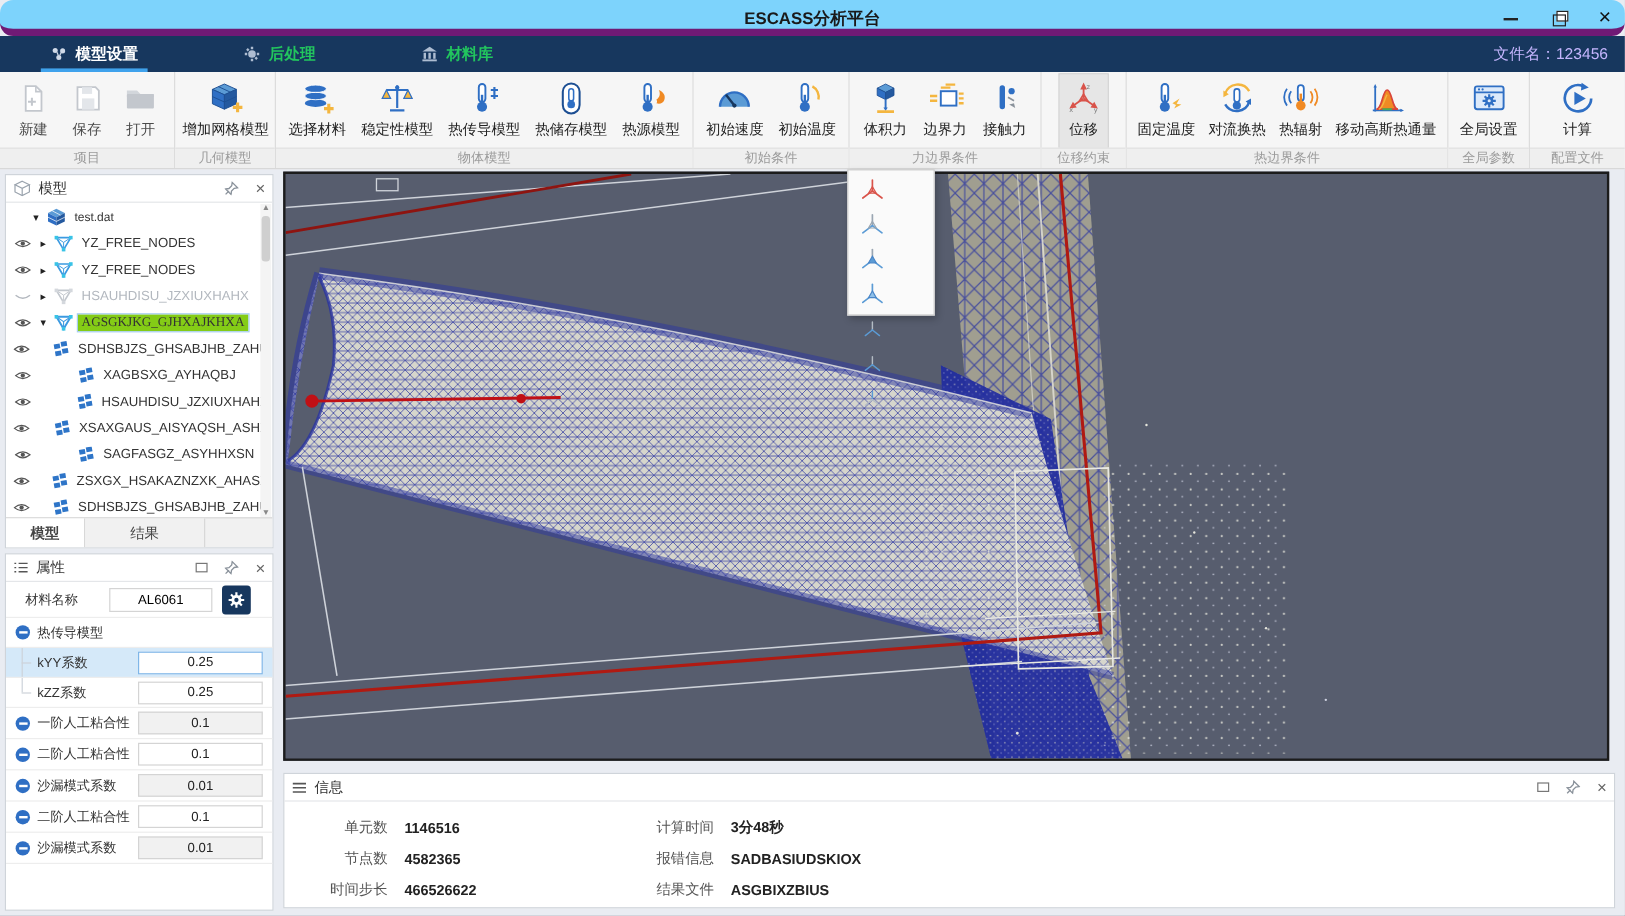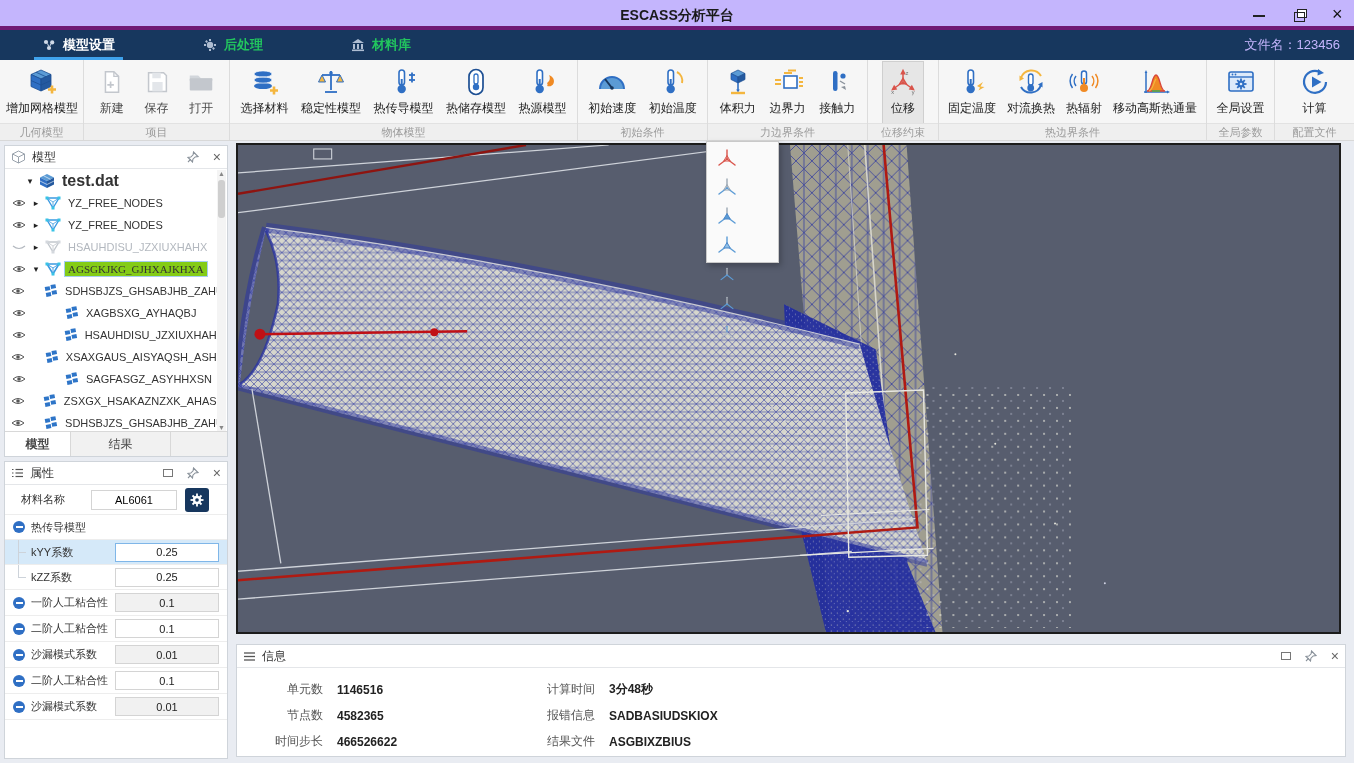--- a/index.html
+++ b/index.html
@@ -2,21 +2,21 @@
 <html><head>
 <meta charset="utf-8">
 <style>
   * { margin:0; padding:0; box-sizing:border-box; }
   html,body { width:1354px; height:763px; overflow:hidden;
     font-family:"Liberation Sans","DejaVu Sans",sans-serif; font-size:12px; color:#333;
     background:#e9ecf2; }
   .abs { position:absolute; }
 
   
-  #titlebar { left:0; top:0; width:1354px; height:30px; background:#c4b5fd; border-bottom:4px solid #701a75; }
+  #titlebar { left:0; top:0; width:1354px; height:30px; background:#7dd3fc; border-bottom:6px solid #701a75;border-radius:11px; }
   #title { position:absolute; left:0; right:0; top:0; height:30px; line-height:30px; text-align:center;
            font-size:14px; font-weight:bold; color:#1a1a1a; }
   .wctrls { position:absolute; right:8px; top:0; height:30px; display:flex; align-items:center; gap:26px; }
   .wbtn { width:14px; height:14px; position:relative; cursor:default; }
   .wbtn.min::after{ content:""; position:absolute; left:1px; top:7px; width:12px; height:1.6px; background:#222;}
   .wbtn.max::after{ content:""; position:absolute; left:2px; top:4px; width:9px; height:8px; border:1.4px solid #222;}
   .wbtn.max::before{ content:""; position:absolute; left:5px; top:1px; width:8px; height:7px; border:1.4px solid #222; background:#fff;}
   .wbtn.cls::after{ content:"×"; position:absolute; left:0; top:-4px; font-size:18px; color:#111;}
 
   
@@ -49,21 +49,21 @@
   .xglyph { font-size:14px; color:#666; line-height:1; }
   .maxglyph { width:10px; height:8px; border:1.3px solid #777; }
 
   
   #tree-panel { left:4px; top:145px; width:224px; height:312px; }
   #tree-list { position:absolute; left:0; top:24px; right:0; bottom:25px; overflow:hidden; }
   .trow { height:22px; display:flex; align-items:center; gap:4px; padding-left:6px; cursor:default; white-space:nowrap; }
   .trow .eye { width:16px; display:flex; justify-content:center; }
   .trow .exp { width:10px; font-size:9px; color:#222; text-align:center; }
   .trow .nlabel { font-size:11px; color:#333; padding:1px 3px; }
-  .trow.root .nlabel { font-weight:bold; font-size:16px; }
+  .trow.root .nlabel { font-weight:normal; font-size:10px; }
   .trow.gray .nlabel { color:#b3b8bf; }
   .trow.sel .nlabel { background:#84cc16; outline:1px solid #a6cdef;font-family:Liberation Serif, serif; }
   .indent1 { width:10px; } .indent2 { width:30px; }
   #tree-scroll { position:absolute; right:1px; top:24px; bottom:25px; width:9px; background:#f4f4f4; }
   #tree-scroll .arr { position:absolute; left:0; width:9px; font-size:7px; color:#888; text-align:center; }
   #tree-thumb { position:absolute; left:1px; top:10px; width:7px; height:38px; background:#cfcfcf; border-radius:3px; }
   #tree-tabs { position:absolute; left:0; right:0; bottom:0; height:25px; background:#f1f1f1; border-top:1px solid #d8d8d8; display:flex; }
   .ttab { width:66px; border-right:1px solid #d8d8d8; display:flex; align-items:center; justify-content:center;
           font-size:12px; color:#444; background:#f1f1f1; cursor:default; }
   .ttab.active { background:#fff; font-weight:bold; }
@@ -172,75 +172,75 @@
           </g>
         </svg>
     </span>
     <span>材料库</span>
   </div>
   <div id="ribbon-file">文件名：123456</div>
 </div>
 
 <div id="toolbar" class="abs">
 
+  <div class="tb-group" style="width:146px">
+    <div class="tb-btns">
+      <div class="tb-btn disabled">
+        <span class="tb-ic">
+            <svg width="30" height="30" viewBox="0 0 32 30">
+              <path d="M9 4h9l5 5v17H9z" fill="#fff" stroke="#c3c7cd" stroke-width="1.6"></path>
+              <path d="M18 4v5h5" fill="none" stroke="#c3c7cd" stroke-width="1.4"></path>
+              <path d="M11 18h7M14.5 14.5v7" stroke="#c3c7cd" stroke-width="1.8"></path>
+            </svg>
+          </span>
+        <span class="tb-lbl">新建</span>
+      </div>
+      <div class="tb-btn disabled">
+        <span class="tb-ic">
+            <svg width="30" height="30" viewBox="0 0 32 30">
+              <path d="M7 5h16l3 3v17H7z" fill="#fff" stroke="#c3c7cd" stroke-width="1.6"></path>
+              <rect x="11" y="5" width="9" height="6" fill="#e3e6ea"></rect>
+              <rect x="11" y="15" width="11" height="10" fill="#e3e6ea"></rect>
+            </svg>
+          </span>
+        <span class="tb-lbl">保存</span>
+      </div>
+      <div class="tb-btn disabled">
+        <span class="tb-ic">
+            <svg width="30" height="30" viewBox="0 0 32 30">
+              <path d="M4 8h9l3 3h12v3H4z" fill="#d2d6db"></path>
+              <rect x="4" y="11" width="24" height="13" rx="1" fill="#c3c7cd"></rect>
+            </svg>
+          </span>
+        <span class="tb-lbl">打开</span>
+      </div>
+    </div>
+    <div class="tb-gname">项目</div>
+  </div>
+
   <div class="tb-group" style="width:84px">
     <div class="tb-btns">
       <div class="tb-btn">
         <span class="tb-ic">
             <svg width="32" height="30" viewBox="0 0 32 30">
               <g stroke="#1d4f93" stroke-width=".8">
                 <polygon points="15,3 25,7.5 15,12 5,7.5" fill="#5b9bd5"></polygon>
                 <polygon points="5,7.5 15,12 15,24 5,19.5" fill="#2f6fc4"></polygon>
                 <polygon points="25,7.5 15,12 15,24 25,19.5" fill="#24599f"></polygon>
                 <line x1="10" y1="5.2" x2="20" y2="9.8"></line>
                 <line x1="5" y1="13.5" x2="15" y2="18"></line>
                 <line x1="25" y1="13.5" x2="15" y2="18"></line>
               </g>
               <path d="M22 22.5h8M26 18.5v8" stroke="#f4b63f" stroke-width="2.6"></path>
             </svg>
           </span>
         <span class="tb-lbl">增加网格模型</span>
       </div>
     </div>
     <div class="tb-gname">几何模型</div>
-  </div>
-
-  <div class="tb-group" style="width:146px">
-    <div class="tb-btns">
-      <div class="tb-btn disabled">
-        <span class="tb-ic">
-            <svg width="30" height="30" viewBox="0 0 32 30">
-              <path d="M9 4h9l5 5v17H9z" fill="#fff" stroke="#c3c7cd" stroke-width="1.6"></path>
-              <path d="M18 4v5h5" fill="none" stroke="#c3c7cd" stroke-width="1.4"></path>
-              <path d="M11 18h7M14.5 14.5v7" stroke="#c3c7cd" stroke-width="1.8"></path>
-            </svg>
-          </span>
-        <span class="tb-lbl">新建</span>
-      </div>
-      <div class="tb-btn disabled">
-        <span class="tb-ic">
-            <svg width="30" height="30" viewBox="0 0 32 30">
-              <path d="M7 5h16l3 3v17H7z" fill="#fff" stroke="#c3c7cd" stroke-width="1.6"></path>
-              <rect x="11" y="5" width="9" height="6" fill="#e3e6ea"></rect>
-              <rect x="11" y="15" width="11" height="10" fill="#e3e6ea"></rect>
-            </svg>
-          </span>
-        <span class="tb-lbl">保存</span>
-      </div>
-      <div class="tb-btn disabled">
-        <span class="tb-ic">
-            <svg width="30" height="30" viewBox="0 0 32 30">
-              <path d="M4 8h9l3 3h12v3H4z" fill="#d2d6db"></path>
-              <rect x="4" y="11" width="24" height="13" rx="1" fill="#c3c7cd"></rect>
-            </svg>
-          </span>
-        <span class="tb-lbl">打开</span>
-      </div>
-    </div>
-    <div class="tb-gname">项目</div>
   </div>
 
   <div class="tb-group" style="width:348px">
     <div class="tb-btns">
       <div class="tb-btn">
         <span class="tb-ic">
             <svg width="32" height="30" viewBox="0 0 32 30">
               <g fill="#2f6fc4">
                 <ellipse cx="14" cy="7" rx="9" ry="3.1"></ellipse>
                 <ellipse cx="14" cy="13" rx="9" ry="3.1"></ellipse>

